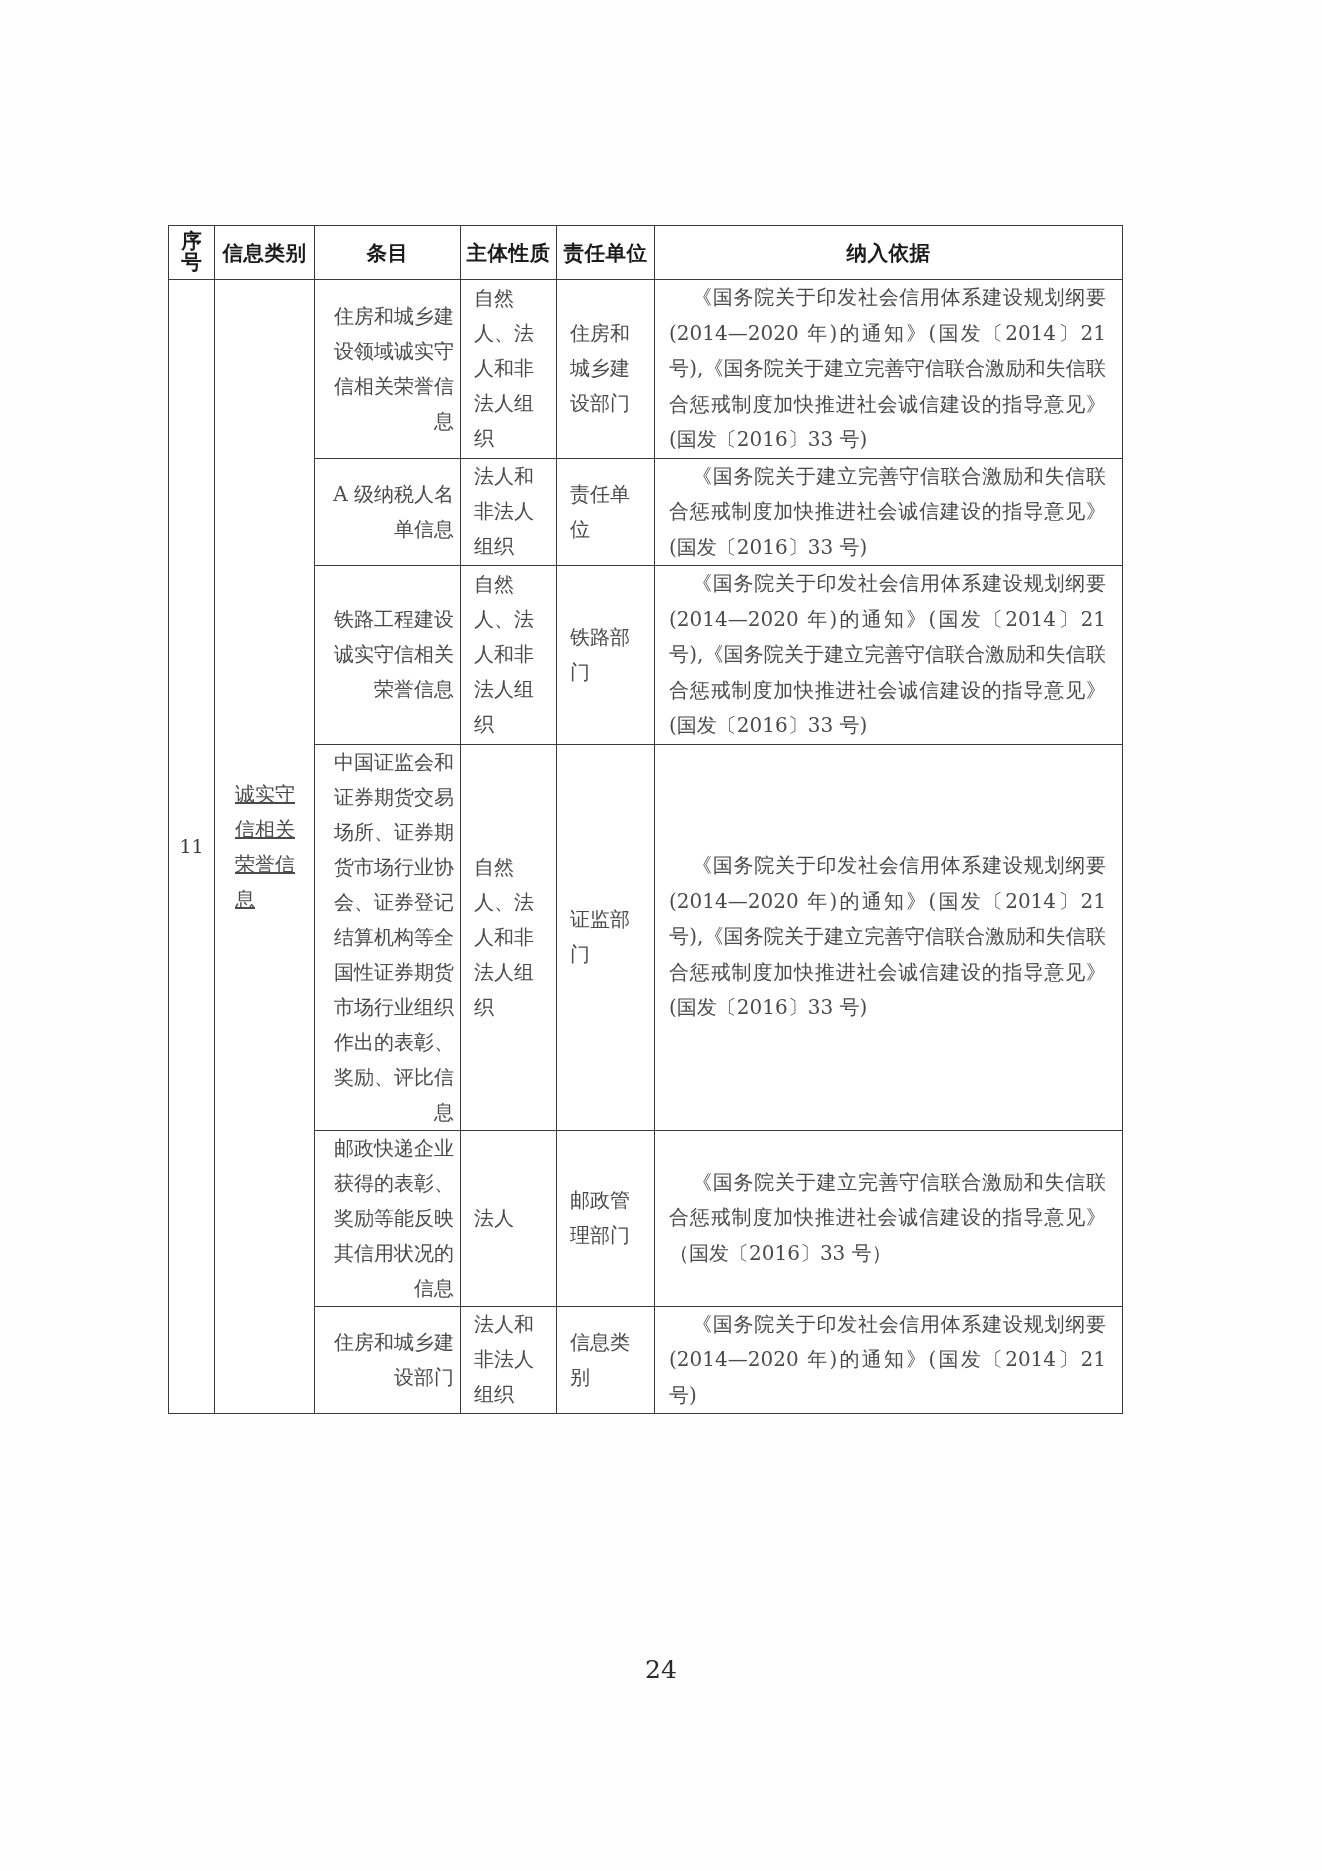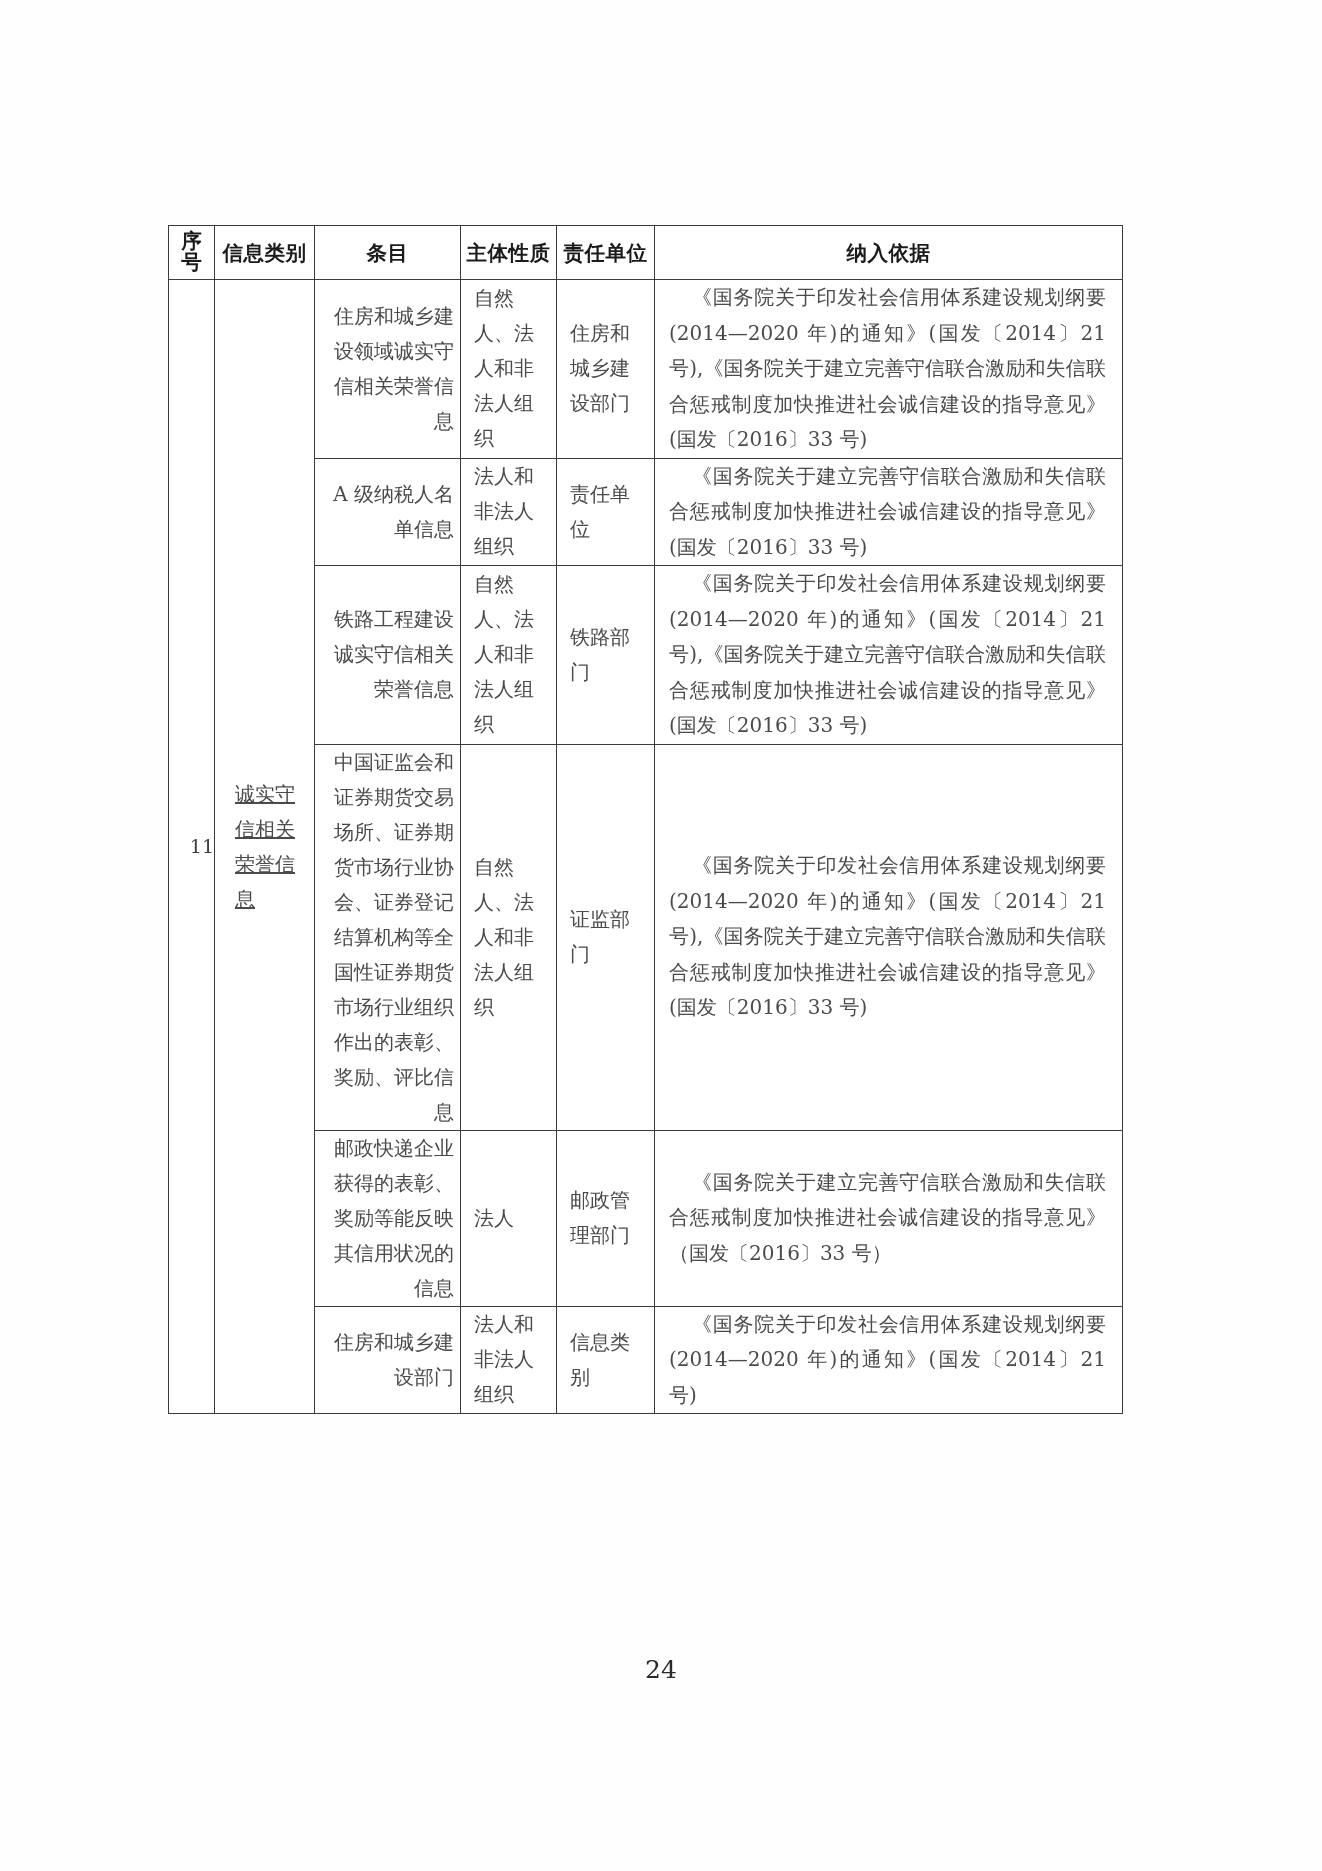--- a/index.html
+++ b/index.html
@@ -72,21 +72,21 @@
 
   .cell {
     font-size: 20px;
     line-height: 35px;
     color: #4a4a4a;
     padding: 10px 9px 12px 9px;
     font-family: "DejaVu Serif", "Liberation Serif", serif;
   }
 
   .cell.idx {
-    text-align: right;
+    text-align: center;
     font-size: 19px;
     color: #3c3c3c;
     padding: 0;
   }
 
   .cell.center {
     text-align: center;
     padding-left: 6px;
     padding-right: 6px;
   }

